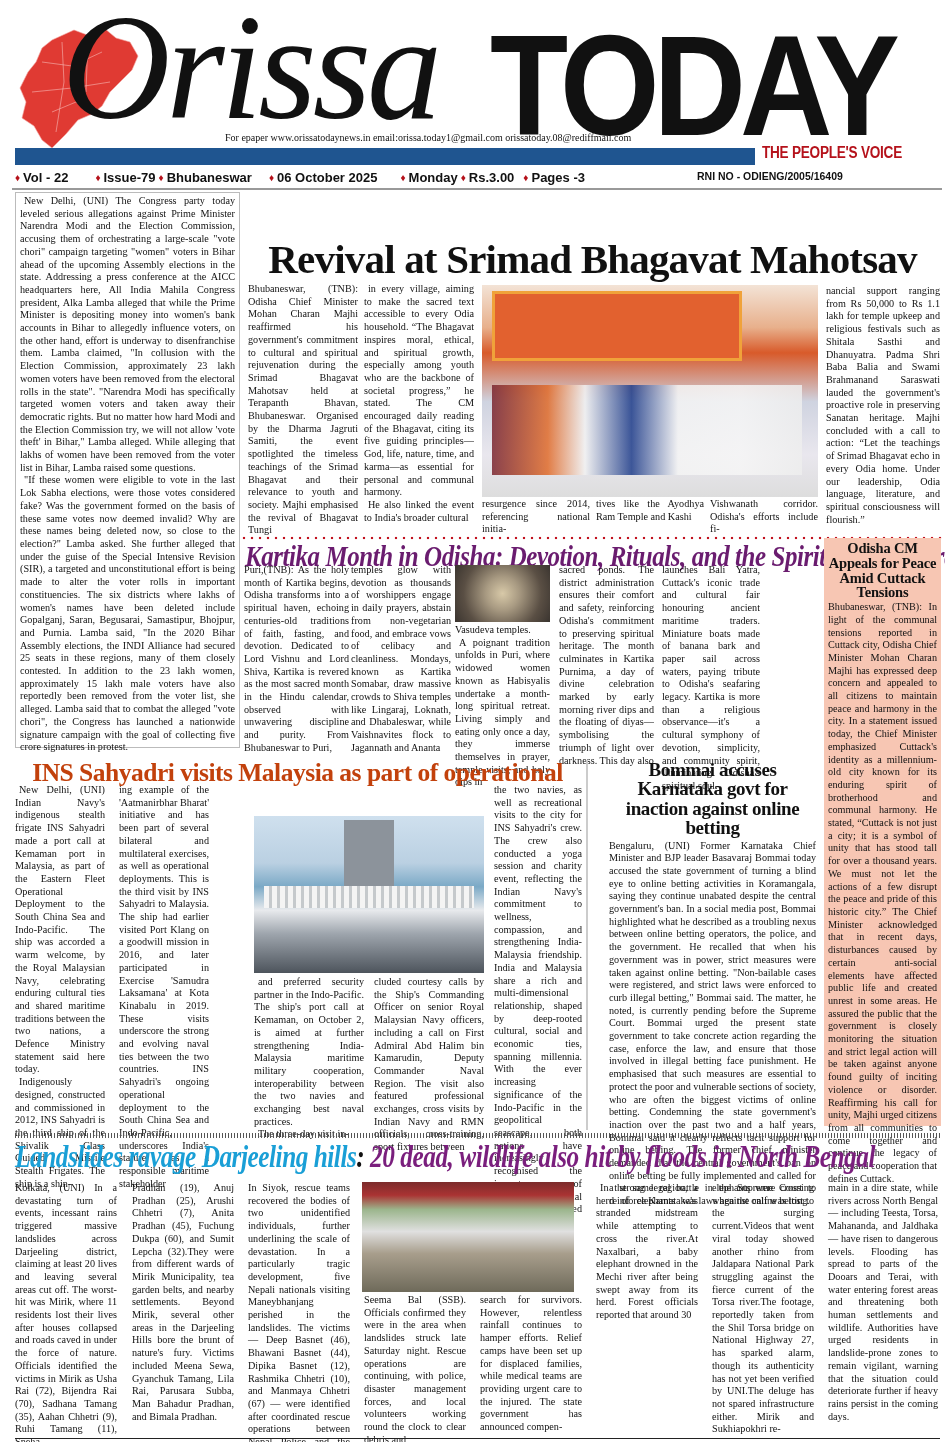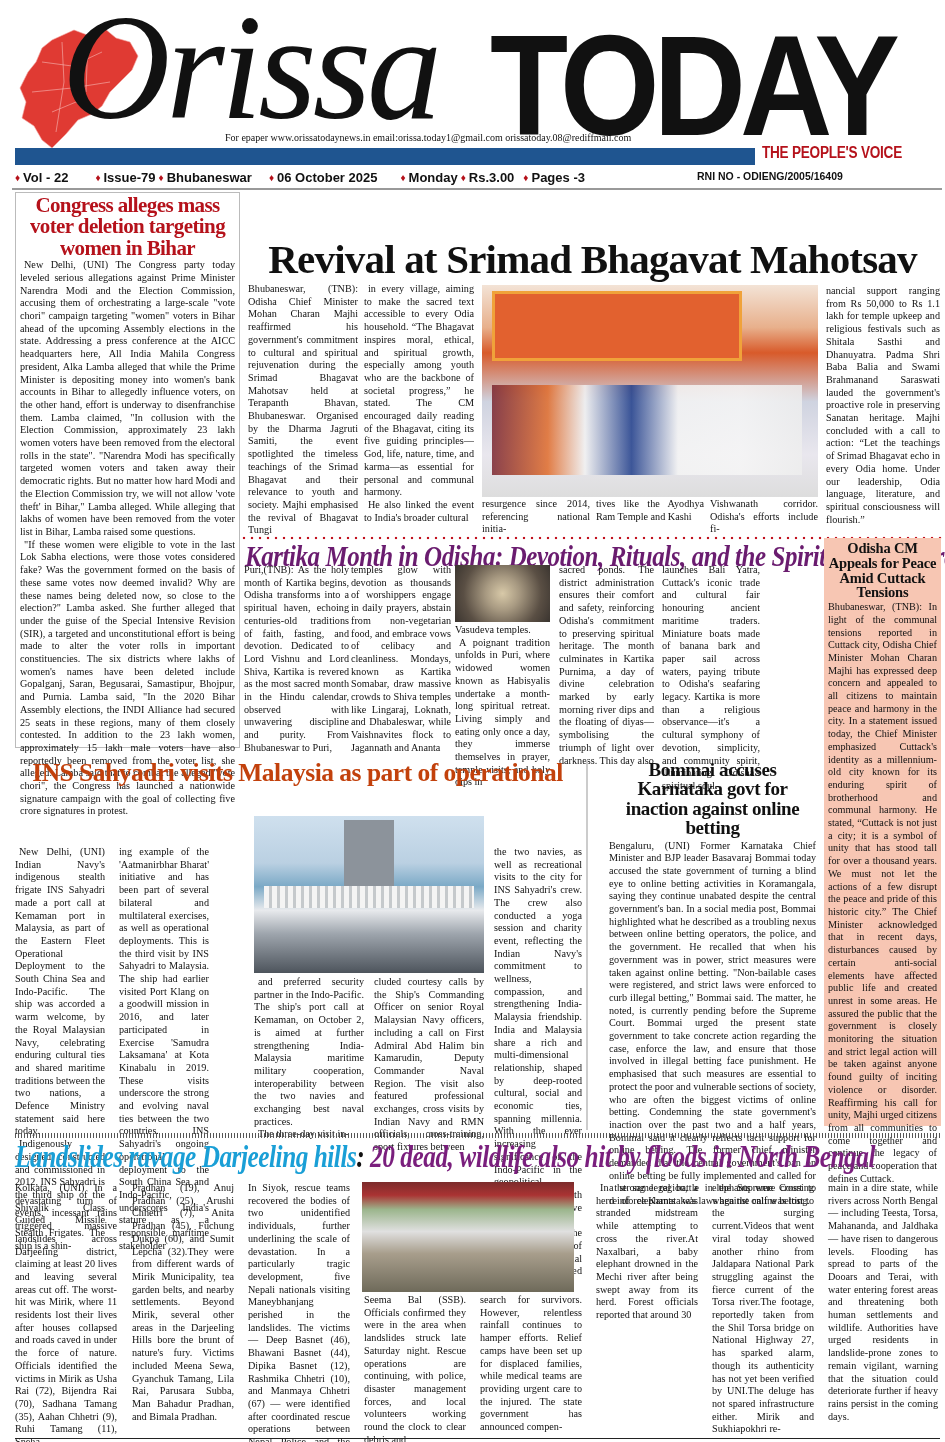--- a/index.html
+++ b/index.html
@@ -43,21 +43,21 @@
   .kart-col { top: 564px; width: 105px; }
   #kartika-photo { left: 455px; top: 565px; width: 95px; height: 57px; background: radial-gradient(circle at 50% 50%, #d8c9a8 0%, #a89a82 30%, #5a4f44 70%, #3a342f 100%); }
 
   
   #story-cuttack { left: 824px; top: 538px; width: 117px; height: 588px; background: #f7c6b3; padding: 3px 4px; }
   #story-cuttack h3 { font-size: 14.5px; letter-spacing: -0.2px; margin-bottom: 1px; }
 
   
   #ins-head { left: 15px; top: 760px; width: 565px; }
   #ins-head h2 { color: #c2410c; font-size: 25.5px; letter-spacing: -0.5px; }
-  .ins-col { top: 846px; width: 90px; }
+  .ins-col { top: 784px; width: 90px; }
   #ins-photo { left: 254px; top: 816px; width: 230px; height: 157px; background: linear-gradient(180deg,#cfe0ee 0%,#bad0e2 30%,#7ba9c6 45%,#e8eaed 60%,#9ea5ad 75%,#4d545c 100%); }
 
   
   #story-bommai { left: 586px; top: 760px; width: 234px; height: 370px; border-left: 2px solid #ccc; padding: 0 4px 0 21px; }
   #story-bommai h2 { font-size: 19px; letter-spacing: -0.4px; margin-bottom: 2px; }
 
   
   .hash-rule { position: absolute; left: 15px; top: 1133px; width: 925px; height: 5px; background-image: repeating-linear-gradient(90deg, #555 0 1px, transparent 1px 3px); }
   #slide-head { left: 15px; top: 1140px; width: 930px; white-space: nowrap; }
   #slide-head h2 { font-style: italic; font-size: 32px; letter-spacing: -0.6px; text-align: left; transform: scaleX(0.79); transform-origin: left; }
@@ -96,21 +96,20 @@
     <span>Rs.3.00</span>
     <span style="width:6px"></span>
     <span class="dia">♦</span>
     <span>Pages -3</span>
   </div>
   <div class="rni">RNI NO - ODIENG/2005/16409</div>
   <div class="rule"></div>
 </div>
 
 <div id="story-bihar" class="abs">
-  <h2 class="head-serif">Congress alleges mass voter deletion targeting women in Bihar</h2>
   <div class="col-text">
     <p>New Delhi, (UNI) The Congress party today leveled serious allegations against Prime Minister Narendra Modi and the Election Commission, accusing them of orchestrating a large-scale "vote chori" campaign targeting "women" voters in Bihar ahead of the upcoming Assembly elections in the state. Addressing a press conference at the AICC headquarters here, All India Mahila Congress president, Alka Lamba alleged that while the Prime Minister is depositing money into women's bank accounts in Bihar to allegedly influence voters, on the other hand, effort is underway to disenfranchise them. Lamba claimed, "In collusion with the Election Commission, approximately 23 lakh women voters have been removed from the electoral rolls in the state". "Narendra Modi has specifically targeted women voters and taken away their democratic rights. But no matter how hard Modi and the Election Commission try, we will not allow 'vote theft' in Bihar," Lamba alleged. While alleging that lakhs of women have been removed from the voter list in Bihar, Lamba raised some questions.</p>
     <p>"If these women were eligible to vote in the last Lok Sabha elections, were those votes considered fake? Was the government formed on the basis of these same votes now deemed invalid? Why are these names being deleted now, so close to the election?" Lamba asked. She further alleged that under the guise of the Special Intensive Revision (SIR), a targeted and unconstitutional effort is being made to alter the voter rolls in important constituencies. The six districts where lakhs of women's names have been deleted include Gopalganj, Saran, Begusarai, Samastipur, Bhojpur, and Purnia. Lamba said, "In the 2020 Bihar Assembly elections, the INDI Alliance had secured 25 seats in these regions, many of them closely contested. In addition to the 23 lakh women, approximately 15 lakh male voters have also reportedly been removed from the voter list, she alleged. Lamba said that to combat the alleged "vote chori", the Congress has launched a nationwide signature campaign with the goal of collecting five crore signatures in protest.</p>
   </div>
 </div>
 
 <div id="lead-head" class="abs">
   <h1 class="head-serif">
     <br>
     <span>Revival at Srimad Bhagavat Mahotsav</span>

